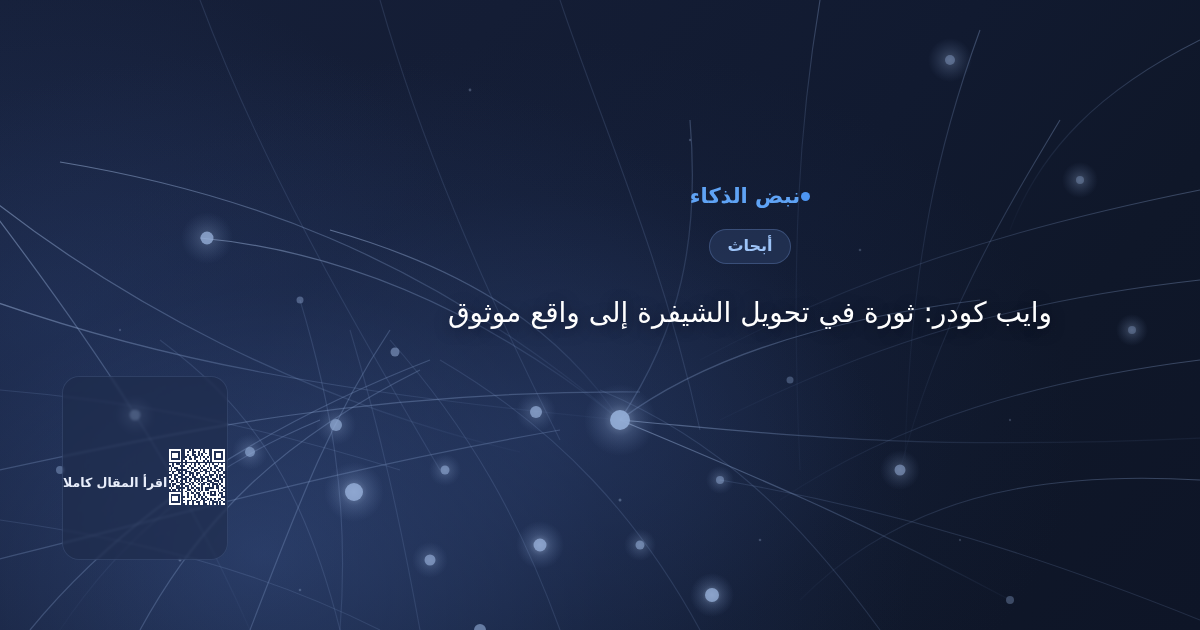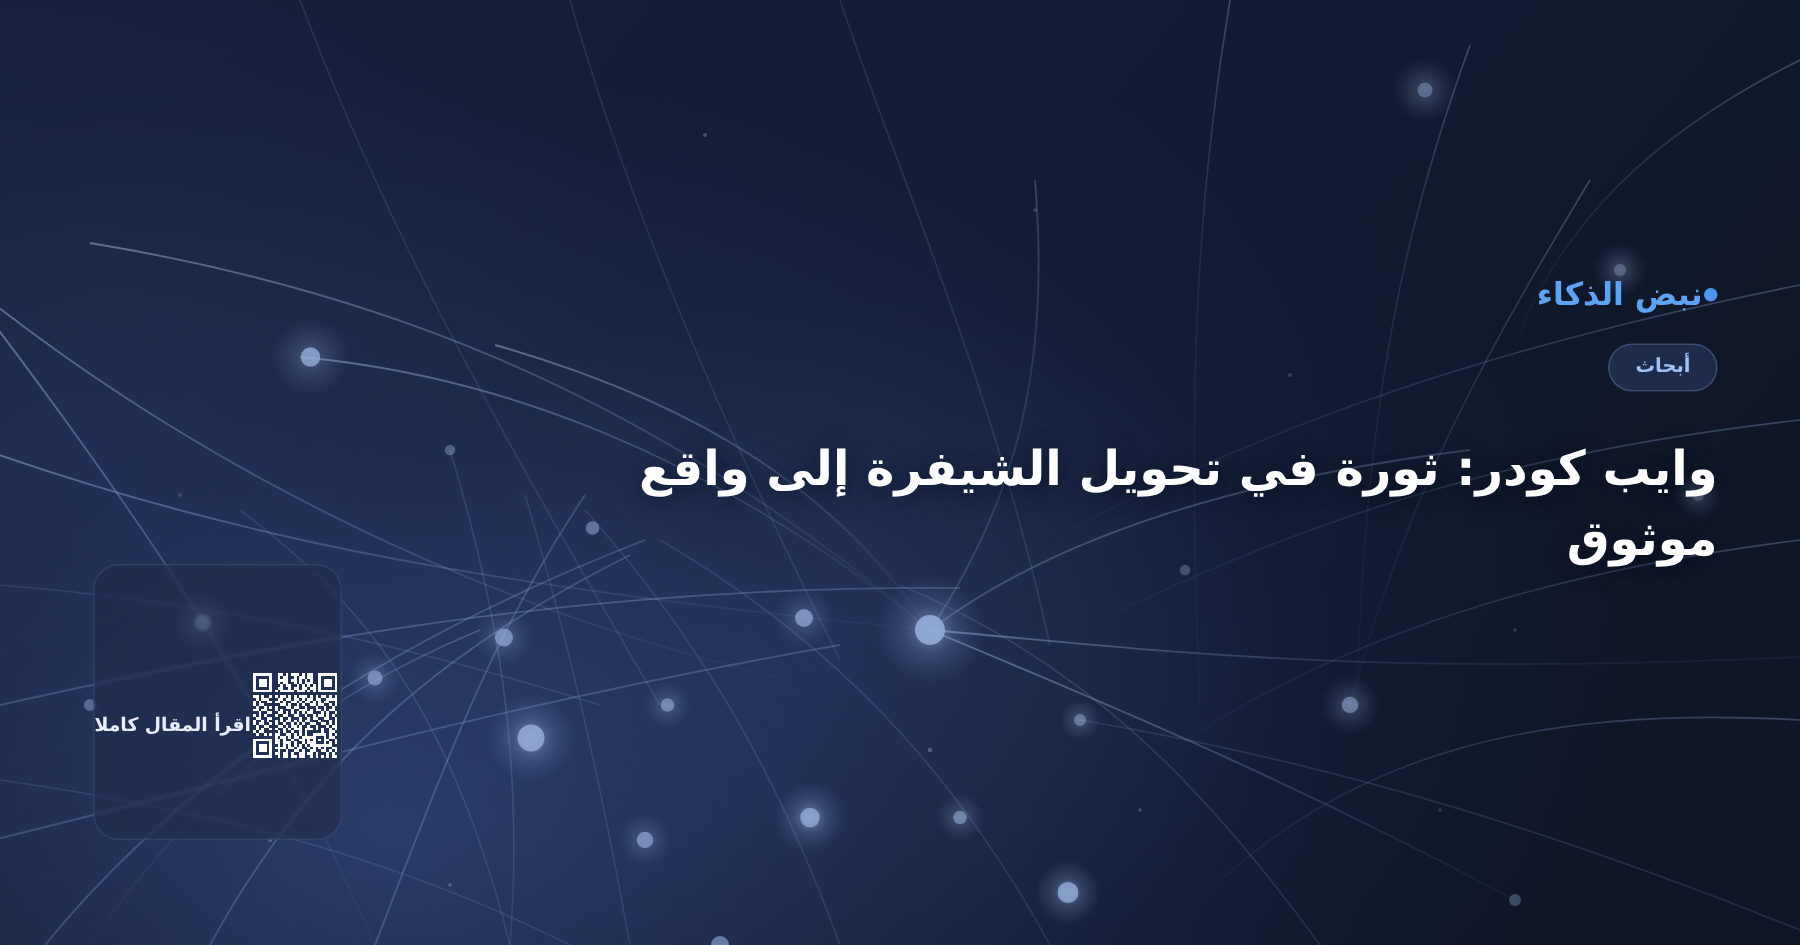--- a/index.html
+++ b/index.html
@@ -46,21 +46,21 @@
     color:#e8eefb;
     letter-spacing:0.2px;
     white-space:nowrap;
   }
 
   
   #content {
     position:absolute;
     right:55px; top:186px;
     width:790px;
-    text-align:right;
+    text-align:center;
     direction:rtl;
   }
   #brand {
     font-size:21px;
     font-weight:700;
     color:#5fa3f5;
     line-height:1;
     margin-bottom:0;
     white-space:nowrap;
     letter-spacing:0.1px;
@@ -74,29 +74,29 @@
     margin-right:0px;
     margin-left:1px;
   }
   #badge {
     display:inline-block;
     margin-top:22px;
     padding:8px 17px 9px;
     border-radius:20px;
     background:rgba(40,58,96,0.62);
     border:1px solid rgba(118,152,214,0.30);
-    font-size:13px;
+    font-size:16px;
     font-weight:700;
     color:#9dc3f7;
     line-height:1;
   }
   #title {
     margin-top:28px;
-    font-size:32px;
-    font-weight:700;
+    font-size:28px;
+    font-weight:400;
     line-height:1.48;
     color:#ffffff;
     letter-spacing:0;
     text-shadow:0 2px 14px rgba(5,10,24,0.55);
   }
 </style>
 </head>
 <body>
 
 <div id="card">

